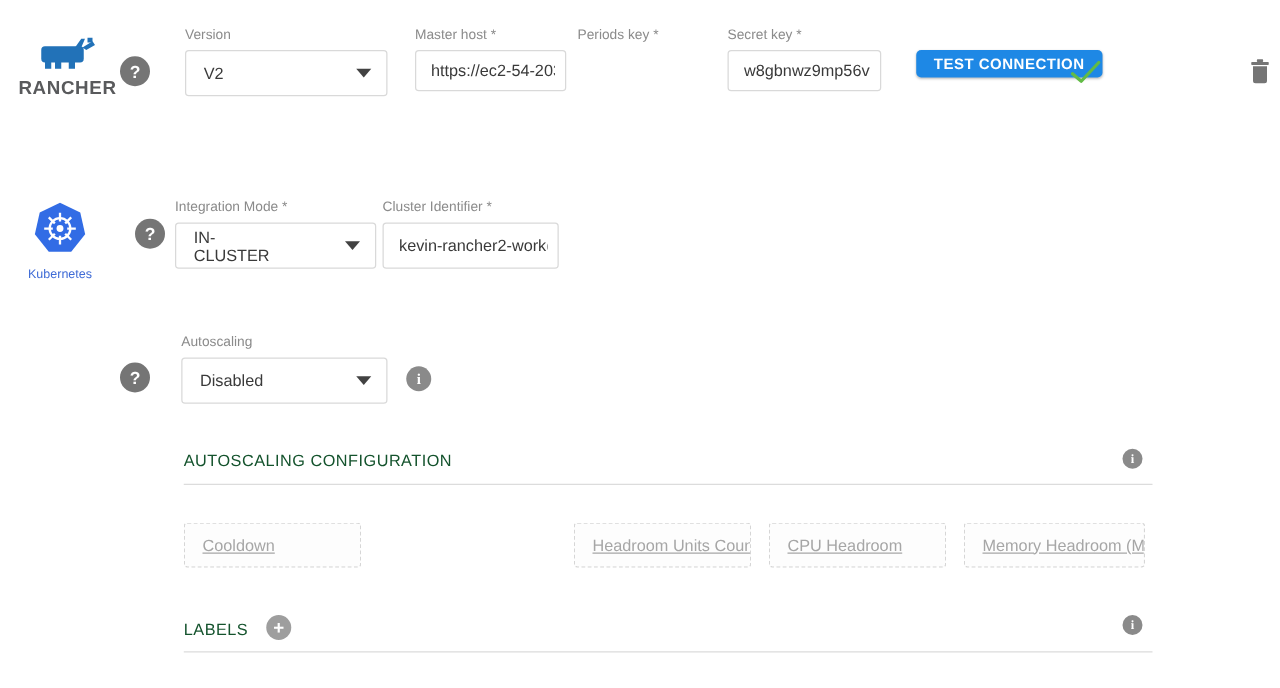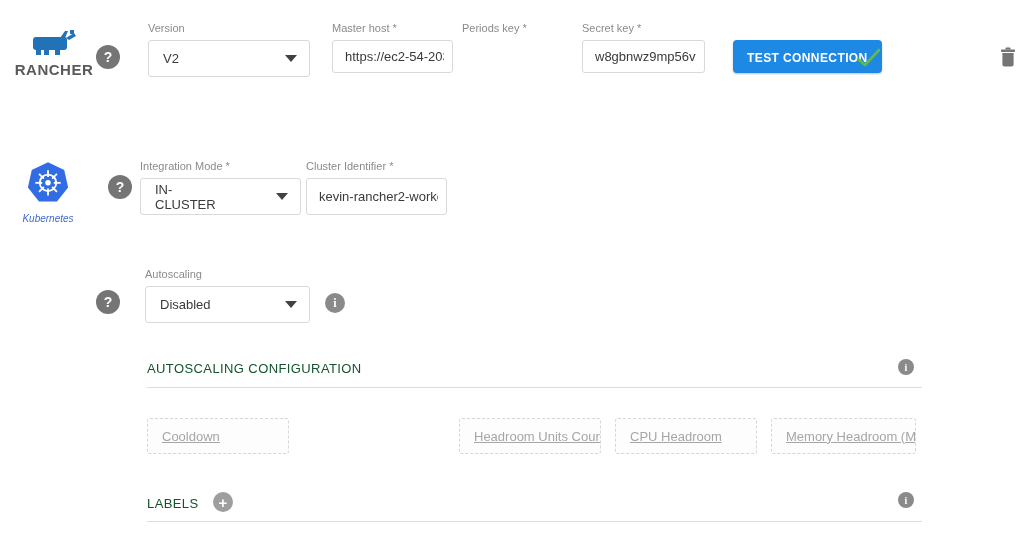--- a/index.html
+++ b/index.html
@@ -50,21 +50,21 @@
   
   .rancher-wrap { width:84px; text-align:center; }
   .rancher-text { font-size:15px; font-weight:bold; color:#595a5c; letter-spacing:0.5px; margin-top:1px; }
 
   
   .k8s-wrap { width:64px; text-align:center; }
   .k8s-text { font-size:10px; color:#3f6bd6; margin-top:2px; }
 
   
   .primary-btn {
-    height:33px; padding:11px 14px; background:#1e88e5; border:none; border-radius:4px;
+    height:22px; padding:4px 14px; background:#1e88e5; border:none; border-radius:4px;
     color:#fff; font-size:12px; font-weight:bold; letter-spacing:0.4px;
     font-family:inherit; cursor:pointer; box-shadow:0 1px 2px rgba(0,0,0,0.25);
   }
 
   
   .section-title { font-size:13px; color:#14532d; letter-spacing:0.4px; white-space:nowrap; }
   .divider { height:1px; background:#dcdcdc; }
   .disabled-input {
     display:flex; align-items:center; height:36px; padding-left:14px;
     border:1px dashed #d6d6d6; border-radius:3px; background:#fdfdfd;
@@ -127,21 +127,21 @@
   <button class="abs trash-btn" style="left:999px; top:46px;">
     <svg width="18" height="22" viewBox="0 0 18 22">
       <g fill="#757575">
         <rect x="2" y="3.5" width="14" height="2.4" rx="0.6"></rect>
         <rect x="6.5" y="1.4" width="5" height="2.2" rx="0.6"></rect>
         <path d="M3.4 7 h11.2 v11.6 a2 2 0 0 1 -2 2 h-7.2 a2 2 0 0 1 -2 -2 Z"></path>
       </g>
     </svg>
   </button>
 
-  <div class="abs k8s-wrap" style="left:16px; top:161px;font-style:italic;">
+  <div class="abs k8s-wrap" style="left:16px; top:161px;">
     <svg width="48" height="46" viewBox="0 0 40 40">
       <polygon points="20,1 34.1,7.8 37.5,23 27.8,35.2 12.2,35.2 2.5,23 5.9,7.8" fill="#326ce5"></polygon>
       <g stroke="#ffffff" stroke-width="1.6" fill="none">
         <circle cx="20" cy="19" r="7.2"></circle>
         <line x1="20" y1="8" x2="20" y2="14"></line>
         <line x1="20" y1="24" x2="20" y2="30"></line>
         <line x1="9" y1="19" x2="15" y2="19"></line>
         <line x1="25" y1="19" x2="31" y2="19"></line>
         <line x1="12.2" y1="11.2" x2="16.4" y2="15.4"></line>
         <line x1="23.6" y1="22.6" x2="27.8" y2="26.8"></line>

